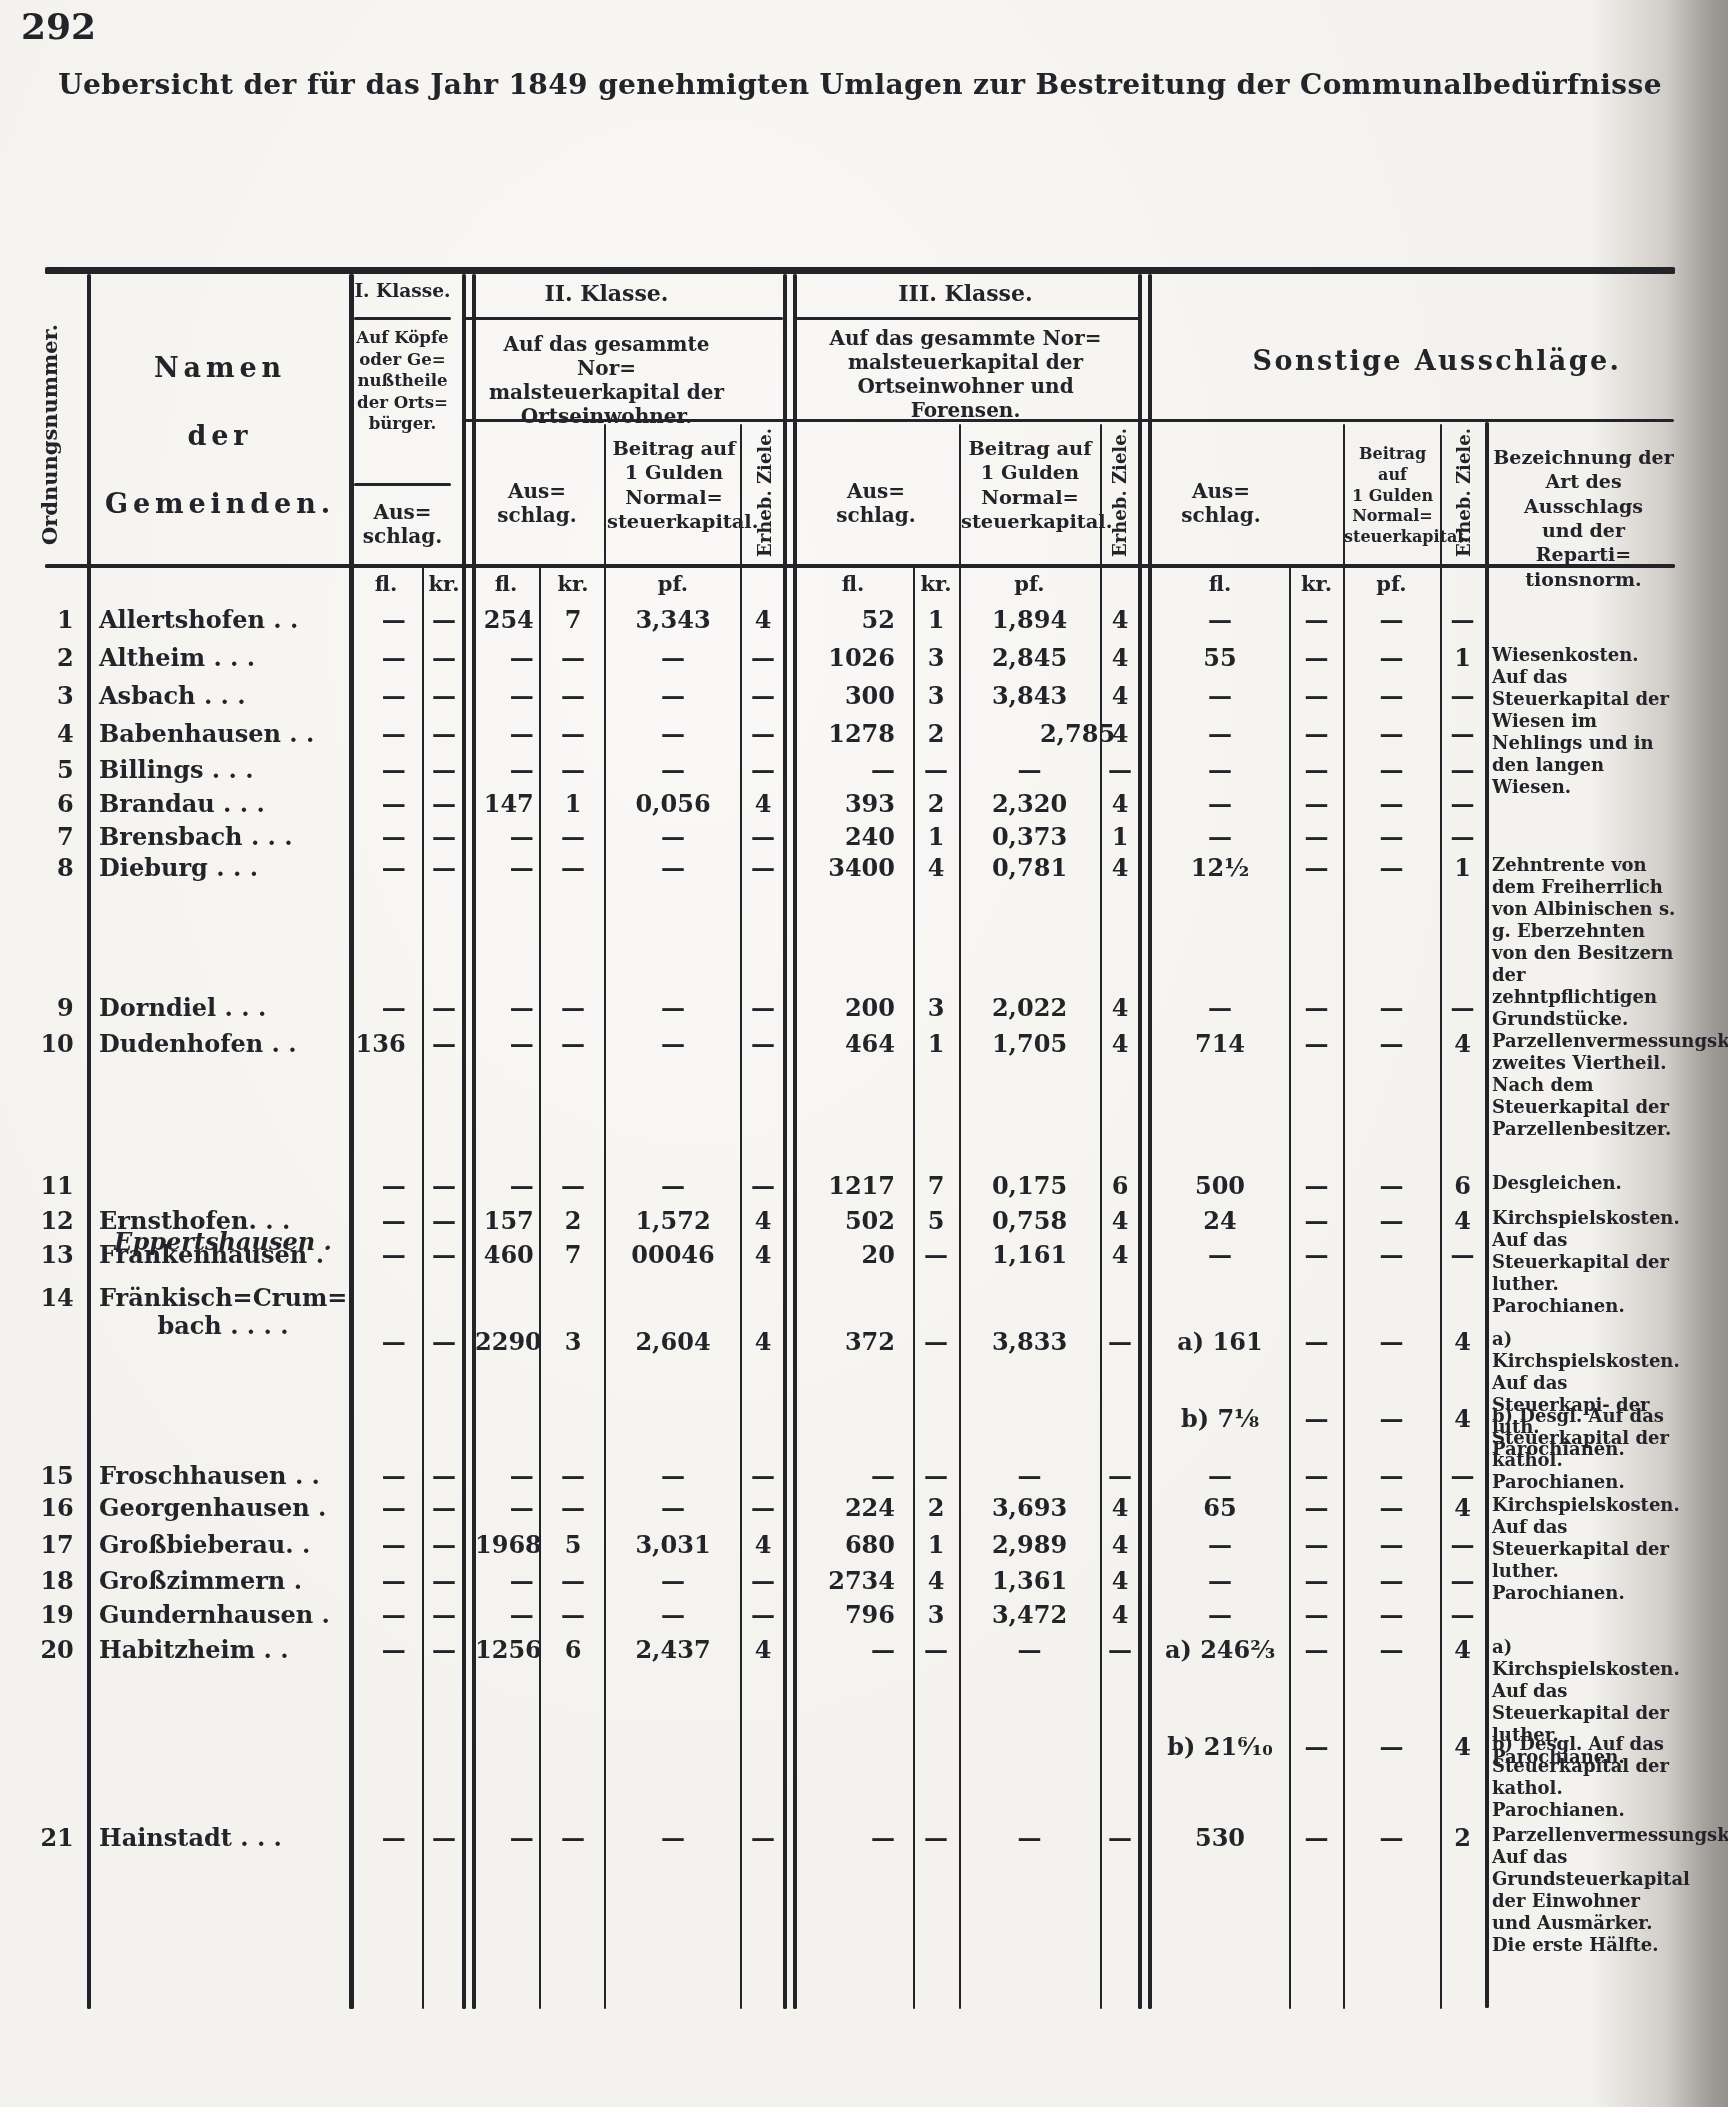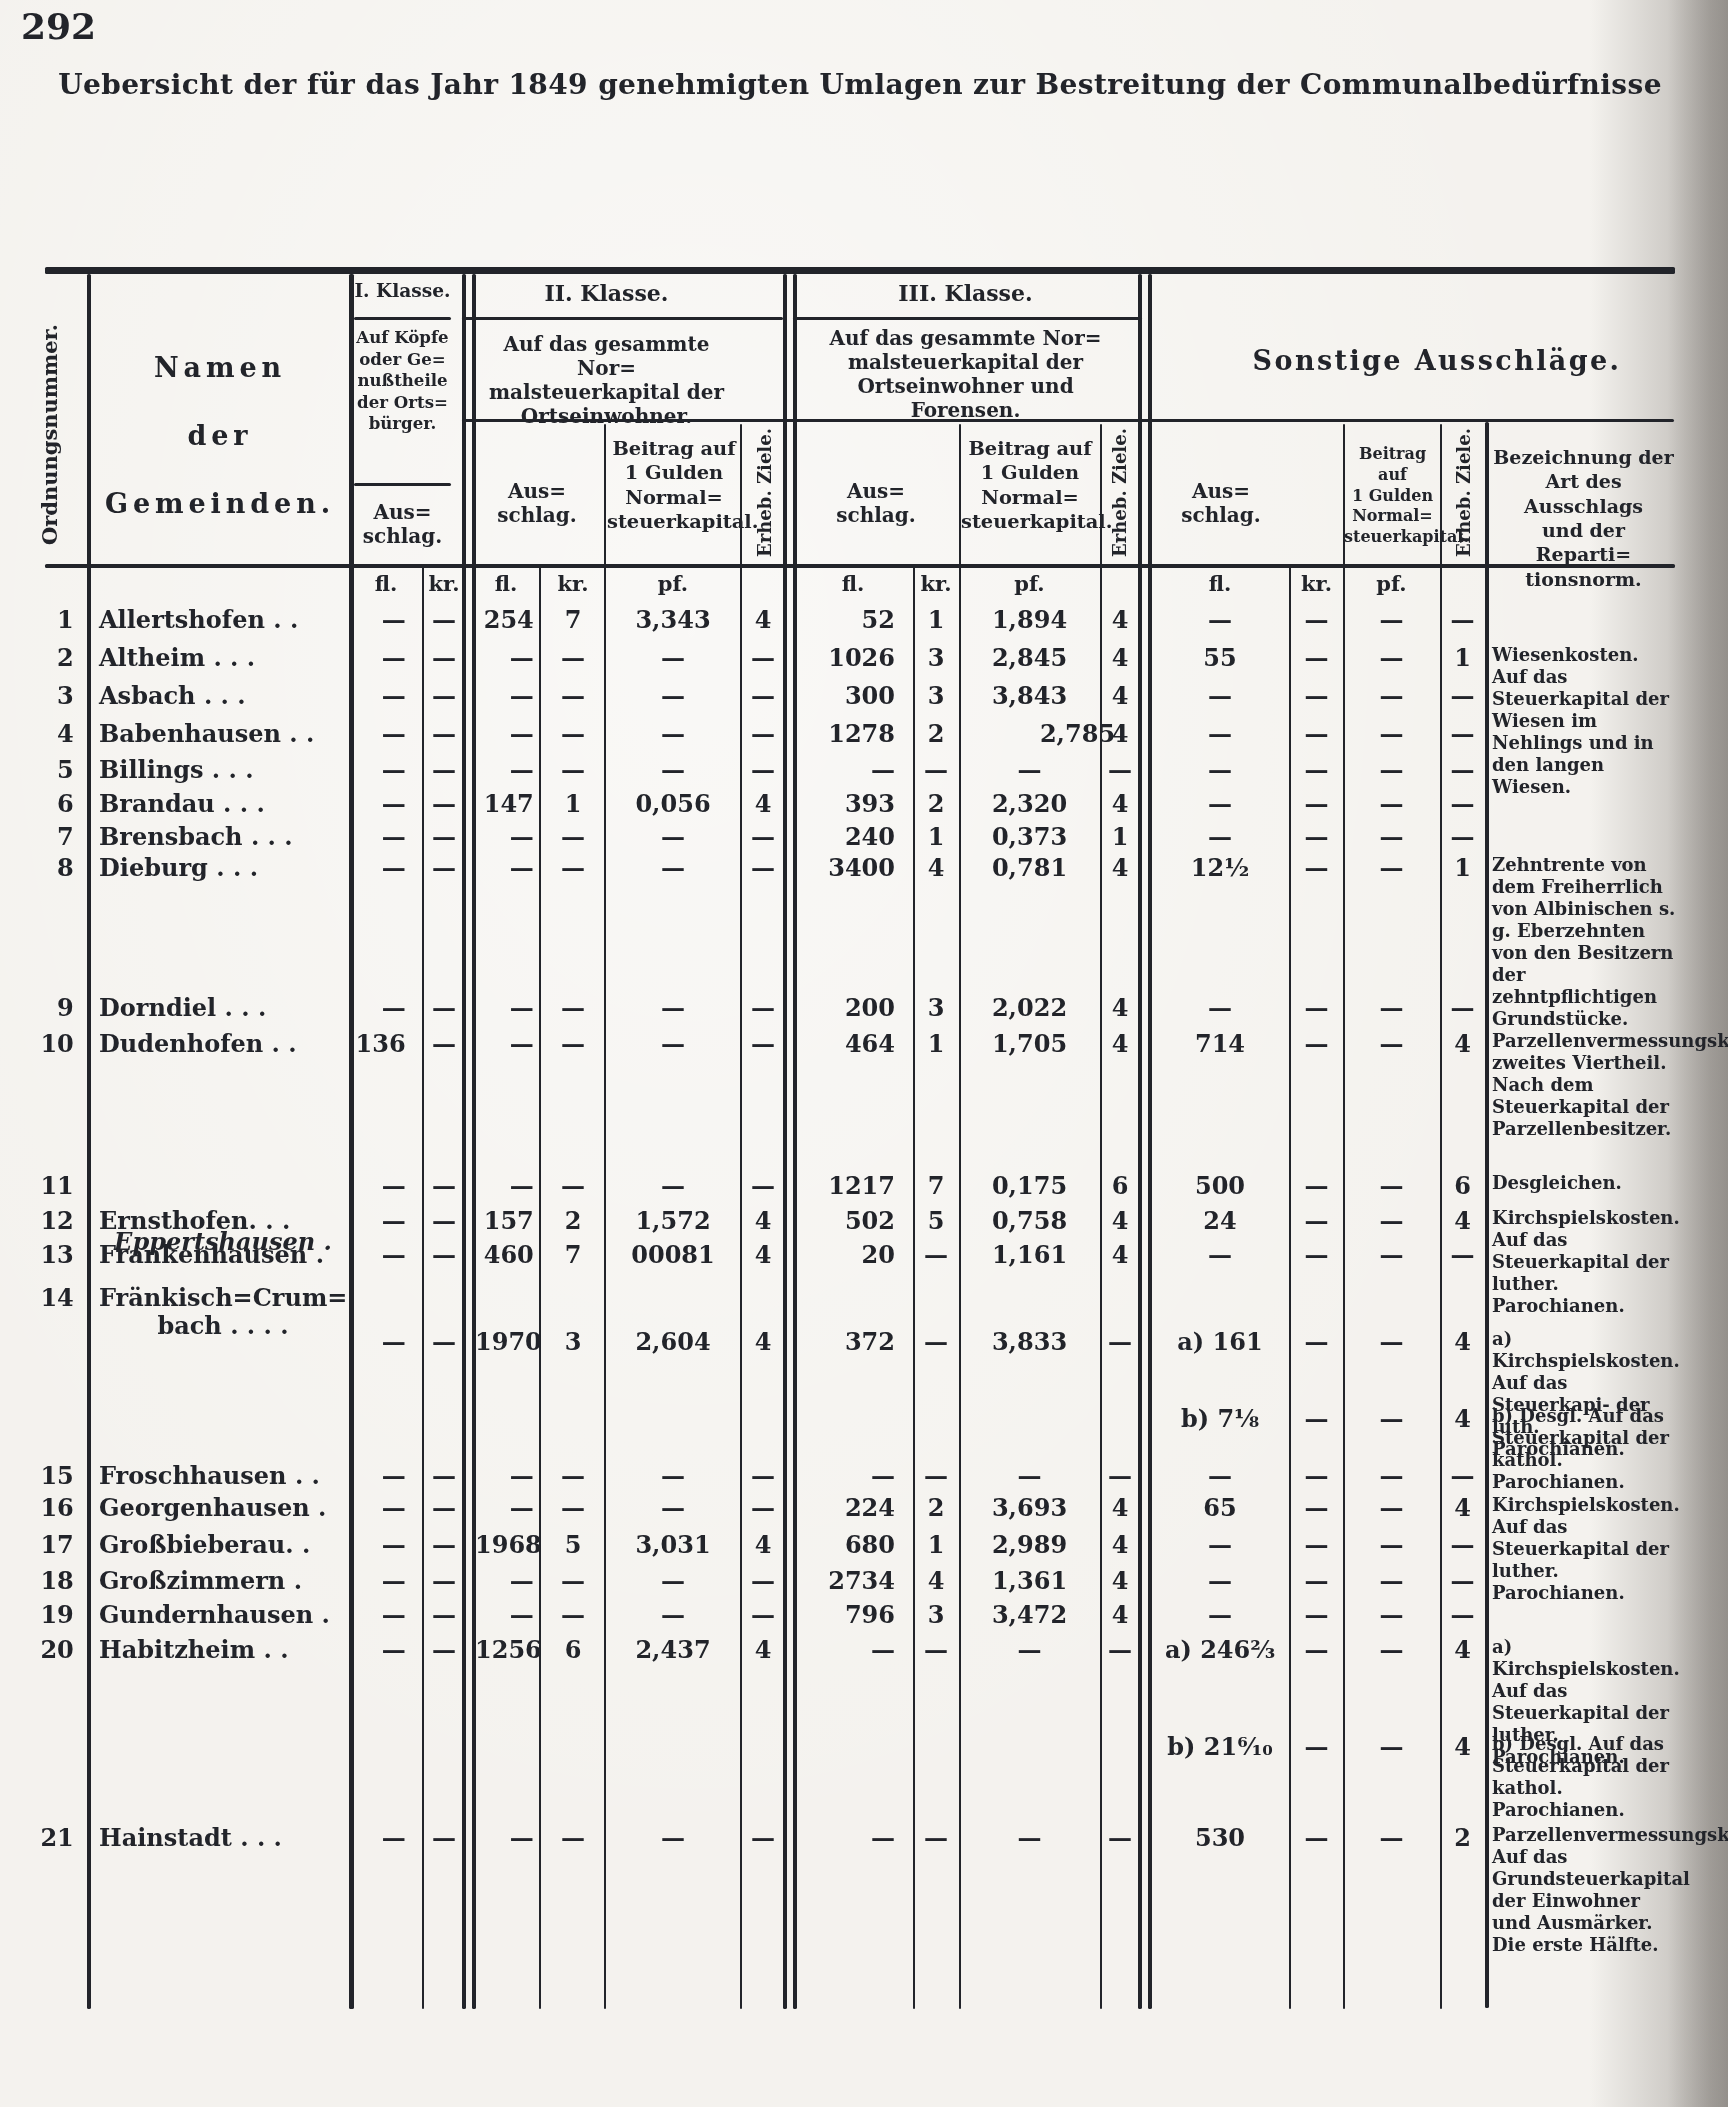--- a/index.html
+++ b/index.html
@@ -357,38 +357,38 @@
         <div class="cell" style="left: 1442px; top: 1207px; width: 41px; text-align: center; padding-right: 0px; box-sizing: border-box;">4</div>
         <div class="cell notecell" style="left: 1492px; top: 1207px; width: 185px; text-align: left; padding-right: 0px; box-sizing: border-box;">Kirchspielskosten. Auf das Steuerkapital der luther. Parochianen.</div>
       </div>
       <div class="abs" style="left: 0px; top: 0px;">
         <div class="cell" style="left: 24px; top: 1241px; width: 53px; text-align: right; padding-right: 3.2px; box-sizing: border-box;">13</div>
         <div class="cell" style="left: 99px; top: 1241px; width: 248px; text-align: left; padding-right: 0px; box-sizing: border-box;">Frankenhausen .</div>
         <div class="cell" style="left: 355px; top: 1241px; width: 62px; text-align: right; padding-right: 11.3px; box-sizing: border-box;">—</div>
         <div class="cell" style="left: 424px; top: 1241px; width: 40px; text-align: center; padding-right: 0px; box-sizing: border-box;">—</div>
         <div class="cell" style="left: 475px; top: 1241px; width: 62px; text-align: right; padding-right: 3.2px; box-sizing: border-box;">460</div>
         <div class="cell" style="left: 543px; top: 1241px; width: 60px; text-align: center; padding-right: 0px; box-sizing: border-box;">7</div>
-        <div class="cell" style="left: 607px; top: 1241px; width: 132px; text-align: center; padding-right: 0px; box-sizing: border-box;">00081</div>
+        <div class="cell" style="left: 607px; top: 1241px; width: 132px; text-align: center; padding-right: 0px; box-sizing: border-box;">00046</div>
         <div class="cell" style="left: 743px; top: 1241px; width: 40px; text-align: center; padding-right: 0px; box-sizing: border-box;">4</div>
         <div class="cell" style="left: 795px; top: 1241px; width: 116px; text-align: right; padding-right: 16px; box-sizing: border-box;">20</div>
         <div class="cell" style="left: 915px; top: 1241px; width: 42px; text-align: center; padding-right: 0px; box-sizing: border-box;">—</div>
         <div class="cell" style="left: 961px; top: 1241px; width: 137px; text-align: center; padding-right: 0px; box-sizing: border-box;">1,161</div>
         <div class="cell" style="left: 1102px; top: 1241px; width: 36px; text-align: center; padding-right: 0px; box-sizing: border-box;">4</div>
         <div class="cell" style="left: 1152px; top: 1241px; width: 136px; text-align: center; padding-right: 0px; box-sizing: border-box;">—</div>
         <div class="cell" style="left: 1292px; top: 1241px; width: 49px; text-align: center; padding-right: 0px; box-sizing: border-box;">—</div>
         <div class="cell" style="left: 1345px; top: 1241px; width: 93px; text-align: center; padding-right: 0px; box-sizing: border-box;">—</div>
         <div class="cell" style="left: 1442px; top: 1241px; width: 41px; text-align: center; padding-right: 0px; box-sizing: border-box;">—</div>
       </div>
       <div class="abs" style="left: 0px; top: 0px;">
         <div class="cell" style="left: 24px; top: 1284px; width: 53px; text-align: right; padding-right: 3.2px; box-sizing: border-box;">14</div>
         <div class="cell" style="left: 99px; top: 1284px; width: 248px; text-align: center; padding-right: 0px; box-sizing: border-box;">Fränkisch=Crum=
 bach . . . .</div>
         <div class="cell" style="left: 355px; top: 1328px; width: 62px; text-align: right; padding-right: 11.3px; box-sizing: border-box;">—</div>
         <div class="cell" style="left: 424px; top: 1328px; width: 40px; text-align: center; padding-right: 0px; box-sizing: border-box;">—</div>
-        <div class="cell" style="left: 475px; top: 1328px; width: 62px; text-align: right; padding-right: 3.2px; box-sizing: border-box;">1970</div>
+        <div class="cell" style="left: 475px; top: 1328px; width: 62px; text-align: right; padding-right: 3.2px; box-sizing: border-box;">2290</div>
         <div class="cell" style="left: 543px; top: 1328px; width: 60px; text-align: center; padding-right: 0px; box-sizing: border-box;">3</div>
         <div class="cell" style="left: 607px; top: 1328px; width: 132px; text-align: center; padding-right: 0px; box-sizing: border-box;">2,604</div>
         <div class="cell" style="left: 743px; top: 1328px; width: 40px; text-align: center; padding-right: 0px; box-sizing: border-box;">4</div>
         <div class="cell" style="left: 795px; top: 1328px; width: 116px; text-align: right; padding-right: 16px; box-sizing: border-box;">372</div>
         <div class="cell" style="left: 915px; top: 1328px; width: 42px; text-align: center; padding-right: 0px; box-sizing: border-box;">—</div>
         <div class="cell" style="left: 961px; top: 1328px; width: 137px; text-align: center; padding-right: 0px; box-sizing: border-box;">3,833</div>
         <div class="cell" style="left: 1102px; top: 1328px; width: 36px; text-align: center; padding-right: 0px; box-sizing: border-box;">—</div>
         <div class="cell" style="left: 1152px; top: 1328px; width: 136px; text-align: center; padding-right: 0px; box-sizing: border-box;">a) 161</div>
         <div class="cell" style="left: 1292px; top: 1328px; width: 49px; text-align: center; padding-right: 0px; box-sizing: border-box;">—</div>
         <div class="cell" style="left: 1345px; top: 1328px; width: 93px; text-align: center; padding-right: 0px; box-sizing: border-box;">—</div>

